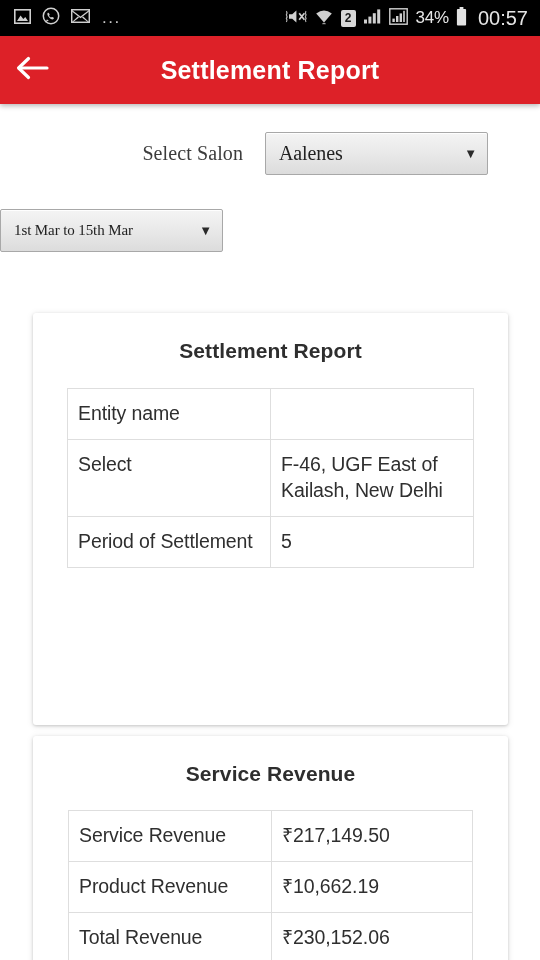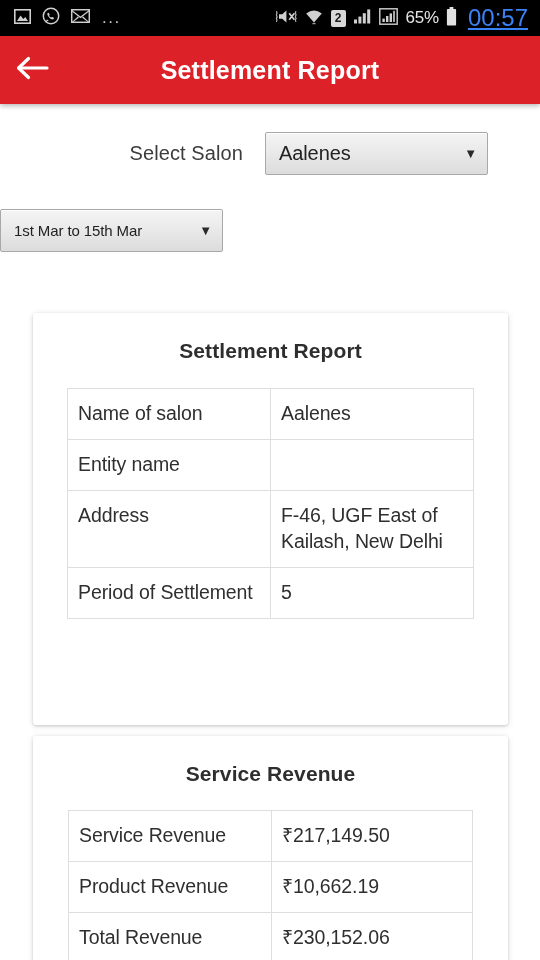--- a/index.html
+++ b/index.html
@@ -54,25 +54,24 @@
     justify-content: center;
     line-height: 1;
   }
   .sb-pct {
     font-size: 17px;
     color: #e6e6e6;
     letter-spacing: -0.2px;
     margin-left: 1px;
   }
   .sb-clock {
-    font-size: 24px;
-    color: #3b82f6;
+    font-size: 20px;
+    color: #e5e5e5;
     letter-spacing: 0px;
     margin-left: 4px;
-    text-decoration: underline;
   }
 
   
   .appbar {
     position: relative;
     height: 68px;
     background: #dd2128;
     display: flex;
     align-items: center;
     box-shadow: 0 2px 5px rgba(0,0,0,0.28);
@@ -101,20 +100,21 @@
     background: #ffffff;
     height: 856px;
     padding-top: 0;
     position: relative;
   }
 
   .form-row {
     display: flex;
     align-items: center;
     padding: 0 52px 0 0;
+    font-family: Liberation Serif, serif;
   }
   .form-row .lbl {
     flex: 1;
     text-align: right;
     padding-right: 22px;
     font-size: 20px;
     color: #3c3c3c;
     letter-spacing: 0.1px;
   }
   .row1 { margin-top: 28px; }
@@ -242,21 +242,21 @@
     </span>
     <span class="sb-ico">
       <svg width="19" height="17" viewBox="0 0 19 17">
         <rect x="0.8" y="0.8" width="17.4" height="15.4" fill="none" stroke="#d0d0d0" stroke-width="1.4"></rect>
         <rect x="3.4" y="10.6" width="2.4" height="3.4" fill="#d0d0d0"></rect>
         <rect x="7" y="8" width="2.4" height="6" fill="#d0d0d0"></rect>
         <rect x="10.6" y="5.4" width="2.4" height="8.6" fill="#d0d0d0"></rect>
         <rect x="14.2" y="2.8" width="1.6" height="11.2" fill="#d0d0d0"></rect>
       </svg>
     </span>
-    <span class="sb-pct">65%</span>
+    <span class="sb-pct">34%</span>
     <span class="sb-ico">
       <svg width="11" height="19" viewBox="0 0 11 19">
         <rect x="3.6" y="0" width="3.8" height="2" fill="#e2e2e2"></rect>
         <rect x="0.9" y="2" width="9.2" height="16.6" rx="1" fill="#e2e2e2"></rect>
       </svg>
     </span>
     <span class="sb-clock">00:57</span>
   </div>
 </div>
 
@@ -291,29 +291,25 @@
 
   <div class="card" id="card-settlement">
     <div class="card-title">Settlement Report</div>
     <table class="kv">
       <colgroup>
           <col class="c1">
           <col class="c2">
         </colgroup>
       <tbody>
         <tr>
-          <td>Name of salon</td>
-          <td>Aalenes</td>
-        </tr>
-        <tr>
           <td>Entity name</td>
           <td></td>
         </tr>
         <tr>
-          <td>Address</td>
+          <td>Select</td>
           <td>F-46, UGF East of Kailash, New Delhi</td>
         </tr>
         <tr>
           <td>Period of Settlement</td>
           <td>5</td>
         </tr>
       </tbody>
     </table>
   </div>
 

